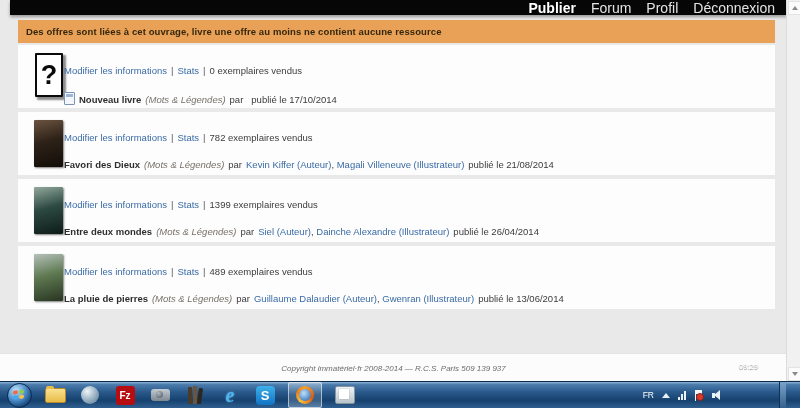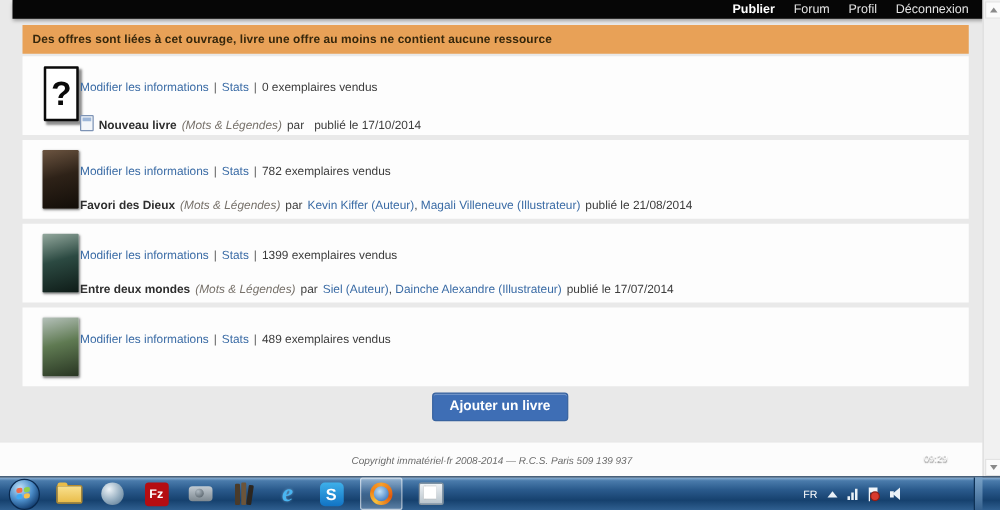--- a/index.html
+++ b/index.html
@@ -2,21 +2,21 @@
 <html><head>
 <meta charset="utf-8">
 <style>
   html,body{margin:0;padding:0;background:#c8c8c8;}
   .screen{position:relative;width:800px;height:408px;background:#e9e9e9;overflow:hidden;
           font-family:"Liberation Sans",sans-serif;-webkit-font-smoothing:antialiased;}
   
   .topnav{position:absolute;left:10px;right:13px;top:0;height:15px;background:#060606;
           box-shadow:0 2px 3px rgba(0,0,0,.35);display:flex;justify-content:flex-end;
           align-items:center;gap:15px;padding-right:12px;z-index:5;}
-  .topnav a{color:#e3e3e3;font-size:10px;text-decoration:none;cursor:pointer;}
+  .topnav a{color:#e3e3e3;font-size:14px;text-decoration:none;cursor:pointer;}
   .topnav a.active{color:#fff;font-weight:bold;}
   
   .scrollbar{position:absolute;right:0;top:0;width:13px;height:382px;background:#f1f1f1;
              border-left:1px solid #dcdcdc;z-index:6;}
   .sb-btn{position:absolute;left:1px;width:11px;height:12px;background:#fbfbfb;border:1px solid #e3e3e3;
           display:flex;align-items:center;justify-content:center;}
   .sb-up{top:1px;} .sb-down{bottom:1px;}
   .tri-up{width:0;height:0;border-left:3px solid transparent;border-right:3px solid transparent;border-bottom:4px solid #8a8a8a;}
   .tri-down{width:0;height:0;border-left:3px solid transparent;border-right:3px solid transparent;border-top:4px solid #8a8a8a;}
   
@@ -148,37 +148,39 @@
       </div>
       <div class="bline l2">
         <a class="lnk">Modifier les informations</a><span class="sep">|</span><a class="lnk">Stats</a><span class="sep">|</span><span>782 exemplaires vendus</span>
       </div>
     </div>
       <div class="card" style="top: 179px;">
       <div class="cover" style="background: linear-gradient(165deg, rgb(147, 168, 157), rgb(44, 74, 66) 45%, rgb(14, 27, 23));">
         
       </div>
       <div class="bline l1">
-        <span class="t-title">Entre deux mondes</span><span class="t-series">(Mots &amp; Légendes)</span><span class="t-par">par</span><span><a class="lnk">Siel (Auteur)</a>, <a class="lnk">Dainche Alexandre (Illustrateur)</a></span><span class="t-pub">publié le 17/07/2014</span>
+        <span class="t-title">Entre deux mondes</span><span class="t-series">(Mots &amp; Légendes)</span><span class="t-par">par</span><span><a class="lnk">Siel (Auteur)</a>, <a class="lnk">Dainche Alexandre (Illustrateur)</a></span><span class="t-pub">publié le 26/04/2014</span>
       </div>
       <div class="bline l2">
         <a class="lnk">Modifier les informations</a><span class="sep">|</span><a class="lnk">Stats</a><span class="sep">|</span><span>1399 exemplaires vendus</span>
       </div>
     </div>
       <div class="card" style="top: 246px;">
       <div class="cover" style="background: linear-gradient(165deg, rgb(181, 193, 186), rgb(95, 122, 82) 45%, rgb(40, 53, 34));">
         
       </div>
+      <div class="bline l1">
+        <span class="t-title">La pluie de pierres</span><span class="t-series">(Mots &amp; Légendes)</span><span class="t-par">par</span><span><a class="lnk">Guillaume Dalaudier (Auteur)</a>, <a class="lnk">Gwenran (Illustrateur)</a></span><span class="t-pub">publié le 13/06/2014</span>
+      </div>
       <div class="bline l2">
         <a class="lnk">Modifier les informations</a><span class="sep">|</span><a class="lnk">Stats</a><span class="sep">|</span><span>489 exemplaires vendus</span>
       </div>
     </div>
     </div>
 
-  <button class="addbtn">Ajouter un livre</button>
 
   <div class="footband">
     <span>Copyright immatériel·fr 2008-2014 — R.C.S. Paris 509 139 937</span>
   </div>
 
   <div class="scrollbar">
     <div class="sb-btn sb-up">
         <span class="tri-up"></span>
       </div>
     <div class="sb-btn sb-down">

